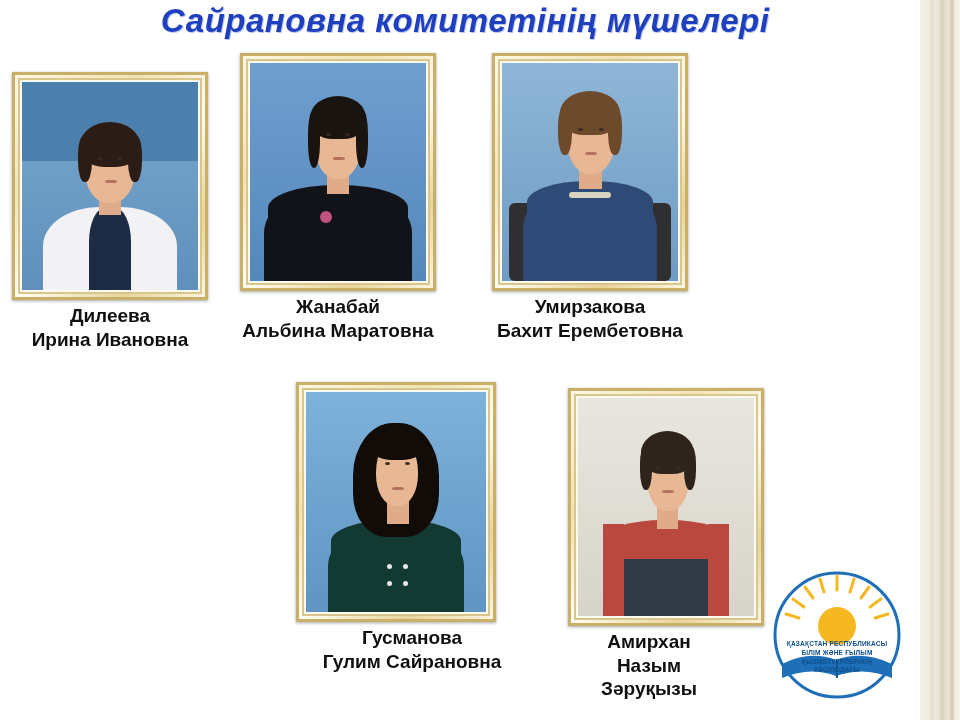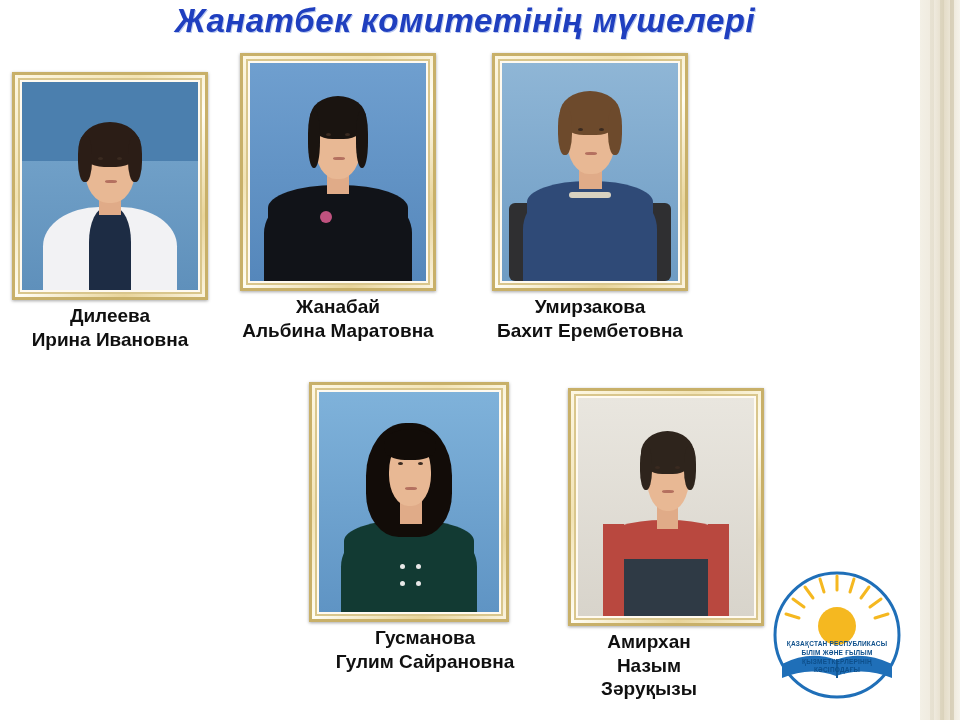--- a/index.html
+++ b/index.html
@@ -157,21 +157,21 @@
 <body>
 
 <div class="slide">
 
   <div class="right-ribbon">
     <div class="strip" style="right:6px;"></div>
     <div class="strip" style="right:16px;opacity:.6;"></div>
     <div class="strip" style="right:26px;opacity:.4;"></div>
   </div>
 
-  <div class="title">Жанатбек комитетінің мүшелері</div>
+  <div class="title">Сайрановна комитетінің мүшелері</div>
 
   <div class="card" style="left:12px; top:72px; width:196px;">
     <div class="frame" style="width:196px;height:228px;">
       <div class="frame-inner">
         <div class="photo">
           <div class="bg" style="background:linear-gradient(180deg,#7aa9cf 0%,#5f90bb 100%);"></div>
           <div style="position:absolute;left:0;top:0;width:100%;height:38%;background:#4b7fae;"></div>
           <div class="body" style="left:12%;top:60%;width:76%;height:45%;background:#f2f2f4;"></div>
           <div class="inner-top" style="left:38%;top:60%;width:24%;height:42%;background:#1d2c44;"></div>
           <div class="neck" style="left:44%;top:52%;width:12%;height:12%;"></div>
@@ -232,21 +232,21 @@
           <div style="position:absolute;left:38%;top:59%;width:24%;height:6px;border-radius:20px;background:#d8d2c0;"></div>
         </div>
       </div>
     </div>
     <div class="caption">Умирзакова
 Бахит Ерембетовна</div>
   </div>
 
 
 
-  <div class="card" style="left:296px; top:382px; width:232px;margin-left:13px;">
+  <div class="card" style="left:296px; top:382px; width:232px;">
     <div class="frame" style="width:200px;height:240px;">
       <div class="frame-inner">
         <div class="photo">
           <div class="bg" style="background:linear-gradient(180deg,#7fb2da 0%,#5f94c4 100%);"></div>
           <div class="body" style="left:12%;top:60%;width:76%;height:46%;background:#123a33;"></div>
           <div class="shoulders" style="left:14%;top:58%;width:72%;height:20%;background:#123a33;"></div>
           <div class="hair" style="left:26%;top:14%;width:48%;height:52%;background:#120c08;border-radius:46% 46% 38% 38%;"></div>
           <div class="neck" style="left:45%;top:48%;width:12%;height:12%;"></div>
           <div class="head" style="left:39%;top:21%;width:23%;height:31%;"></div>
           <div class="hair" style="left:36%;top:17%;width:29%;height:14%;background:#120c08;"></div>

